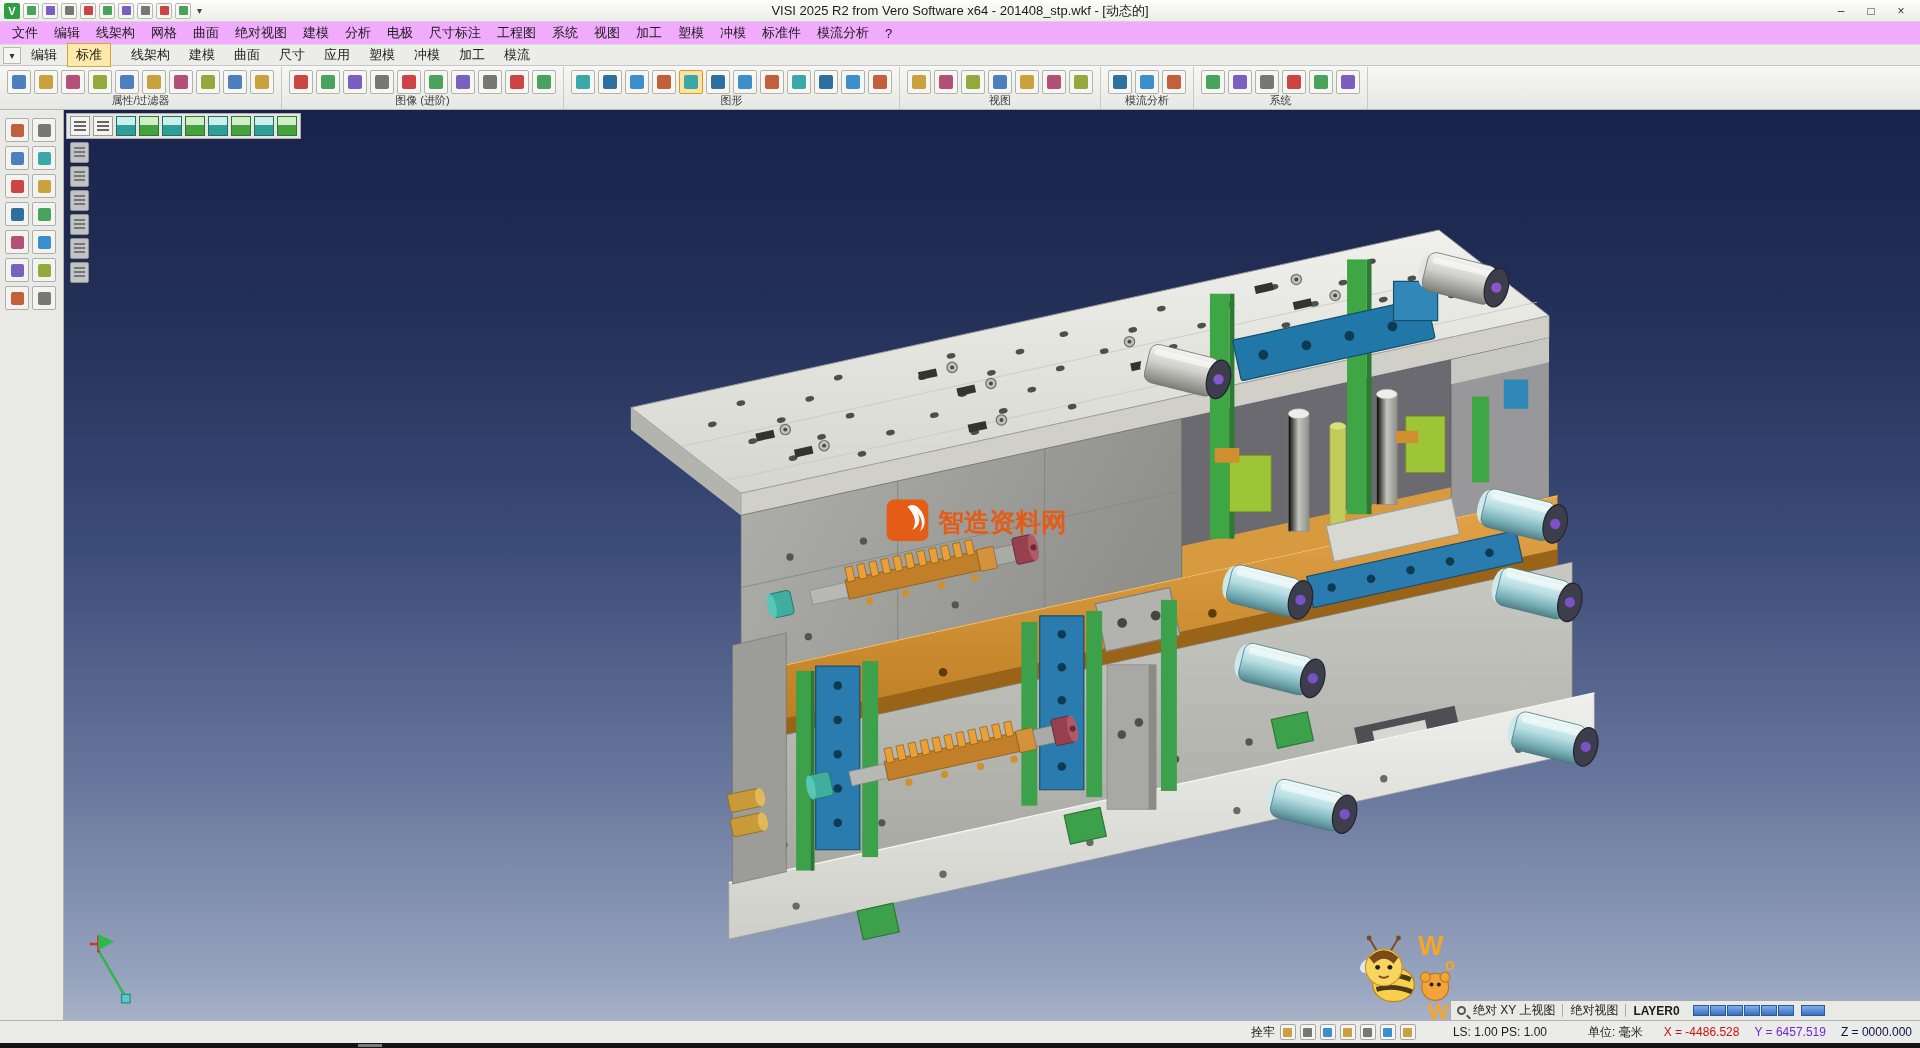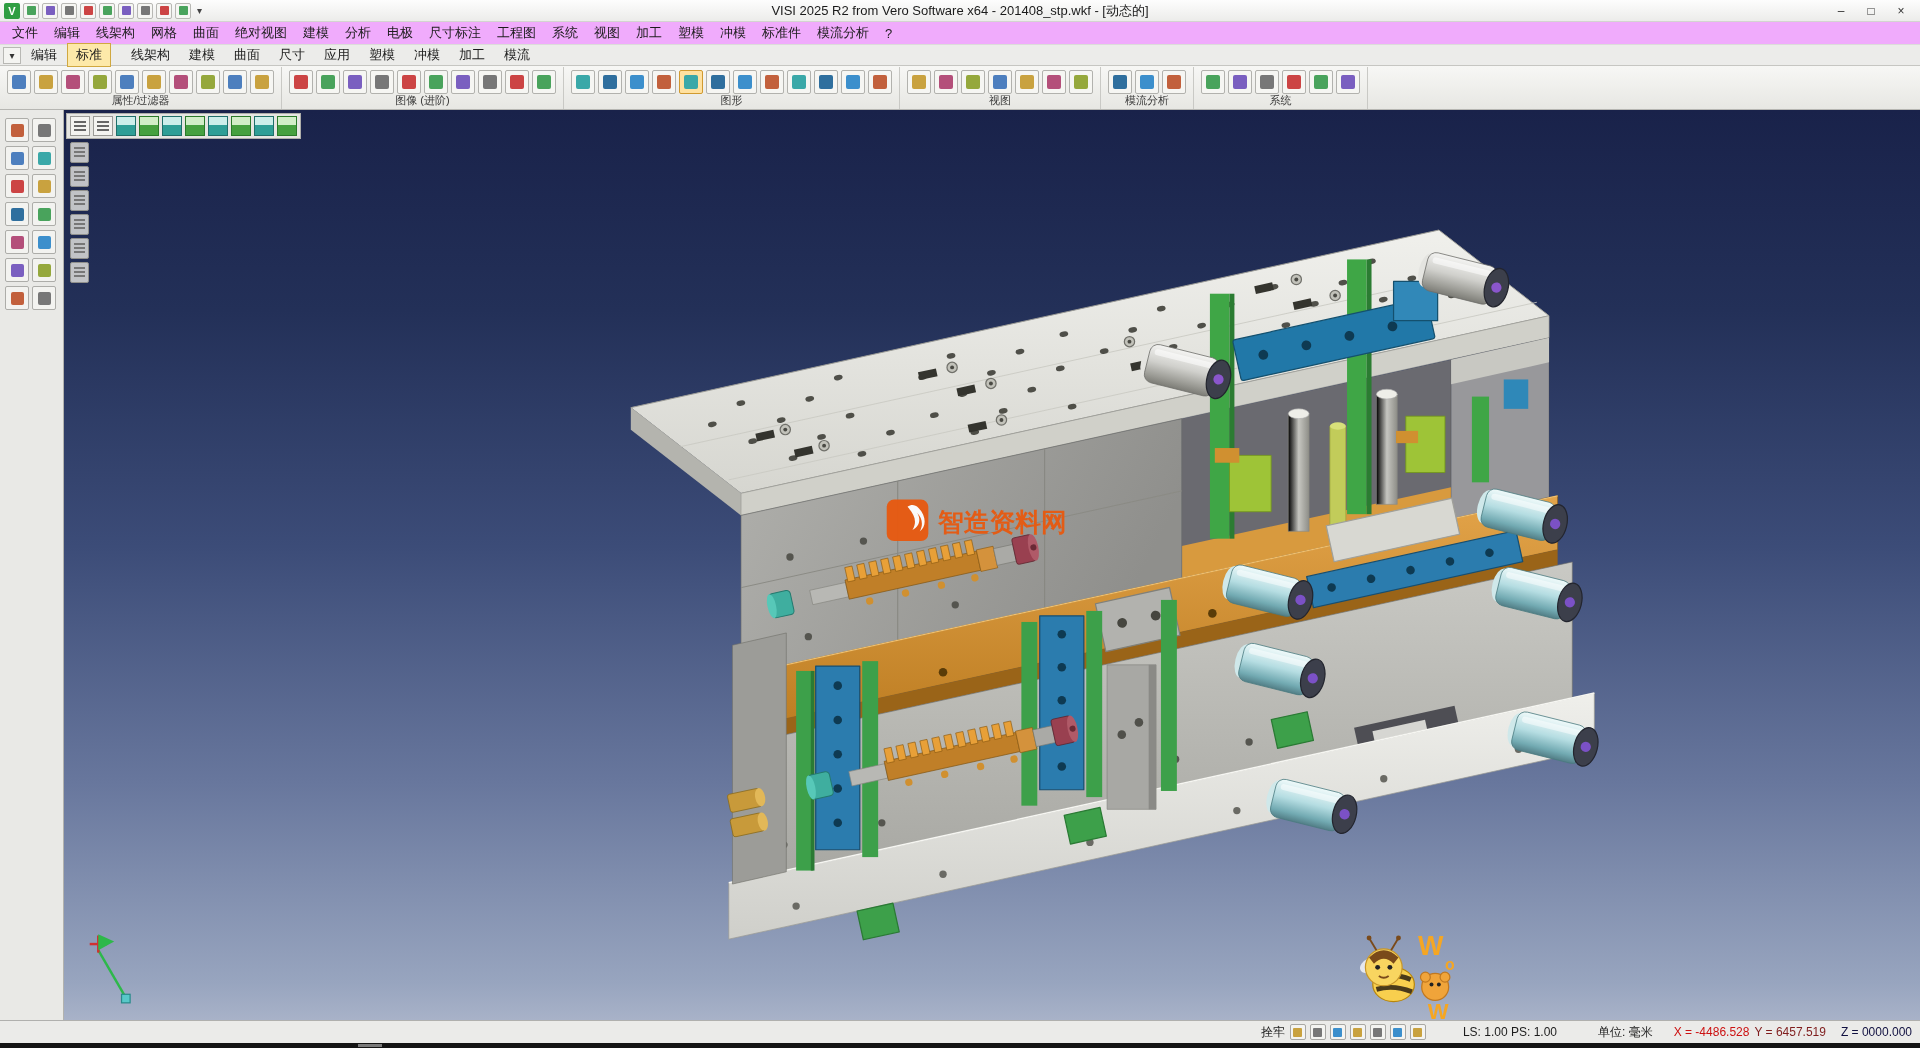--- a/index.html
+++ b/index.html
@@ -52,21 +52,21 @@
   .mini-mag::after{content:"";position:absolute;width:5px;height:2px;background:#555;transform:rotate(45deg);left:7px;top:8px}
   .vsep{width:1px;height:13px;background:#aaa}
   .cells{display:flex;gap:1px;margin-left:6px}
   .cell{width:16px;height:11px;background:linear-gradient(#7fb0e8,#3a6fc0);border:1px solid #2a5aa0}
   .cell-single{width:24px;height:11px;background:linear-gradient(#7fb0e8,#3a6fc0);border:1px solid #2a5aa0}
   
   .status2{height:23px;display:flex;align-items:center;background:#ebebe9;border-top:1px solid #b0b0ae;padding:0 8px;gap:5px;font-size:12px}
   .sicon{width:16px;height:16px;background:#f4f4f1;border:1px solid #a8a8a4;border-radius:2px;display:flex;align-items:center;justify-content:center;flex:none}
   .sicon i{display:block;width:9px;height:9px;border-radius:1px}
   .coordX{color:#cc1111;margin-left:16px}
-  .coordY{color:#7f1d1d;}
+  .coordY{color:#6d28d9;margin-left:10px}
   .coordZ{color:#101040;margin-left:10px}
   .lsps{margin-left:32px}
   .units{margin-left:36px}
   .lock{margin-left:auto}
   
   .taskbar{height:5px;background:#141414;position:relative}
   .taskbar i{position:absolute;left:358px;top:1px;width:24px;height:3px;background:#7a7a7a}
 </style>
 </head>
 <body>
@@ -751,20 +751,37 @@
 
         <g>
           <line x1="80" y1="776" x2="102" y2="814" stroke="#2db84a" stroke-width="2"></line>
           <rect x="99" y="812" width="7" height="7" fill="#58c8c8" stroke="#2a8a8a"></rect>
           <line x1="73" y1="771" x2="87" y2="771" stroke="#d03030" stroke-width="2"></line>
           <line x1="80" y1="764" x2="80" y2="778" stroke="#d03030" stroke-width="2"></line>
           <path d="M80,776 L93,769 L80,763 Z" fill="#2db84a"></path>
         </g>
       </svg>
 
+      <div class="status1">
+        <span class="mini-mag"></span>
+        <span>绝对 XY 上视图</span>
+        <span class="vsep"></span>
+        <span>绝对视图</span>
+        <span class="vsep"></span>
+        <b>LAYER0</b>
+        <span class="cells">
+          <span class="cell"></span>
+            <span class="cell"></span>
+            <span class="cell"></span>
+            <span class="cell"></span>
+            <span class="cell"></span>
+            <span class="cell"></span>
+        </span>
+        <span class="cell-single"></span>
+      </div>
     </div>
   </div>
 
   <div class="status2">
     <span class="lock">拴牢</span>
     <span id="status-icons" style="display:flex;gap:4px">
         <span class="sicon">
           <i style="background: rgb(201, 162, 63);"></i>
         </span>
         <span class="sicon">

